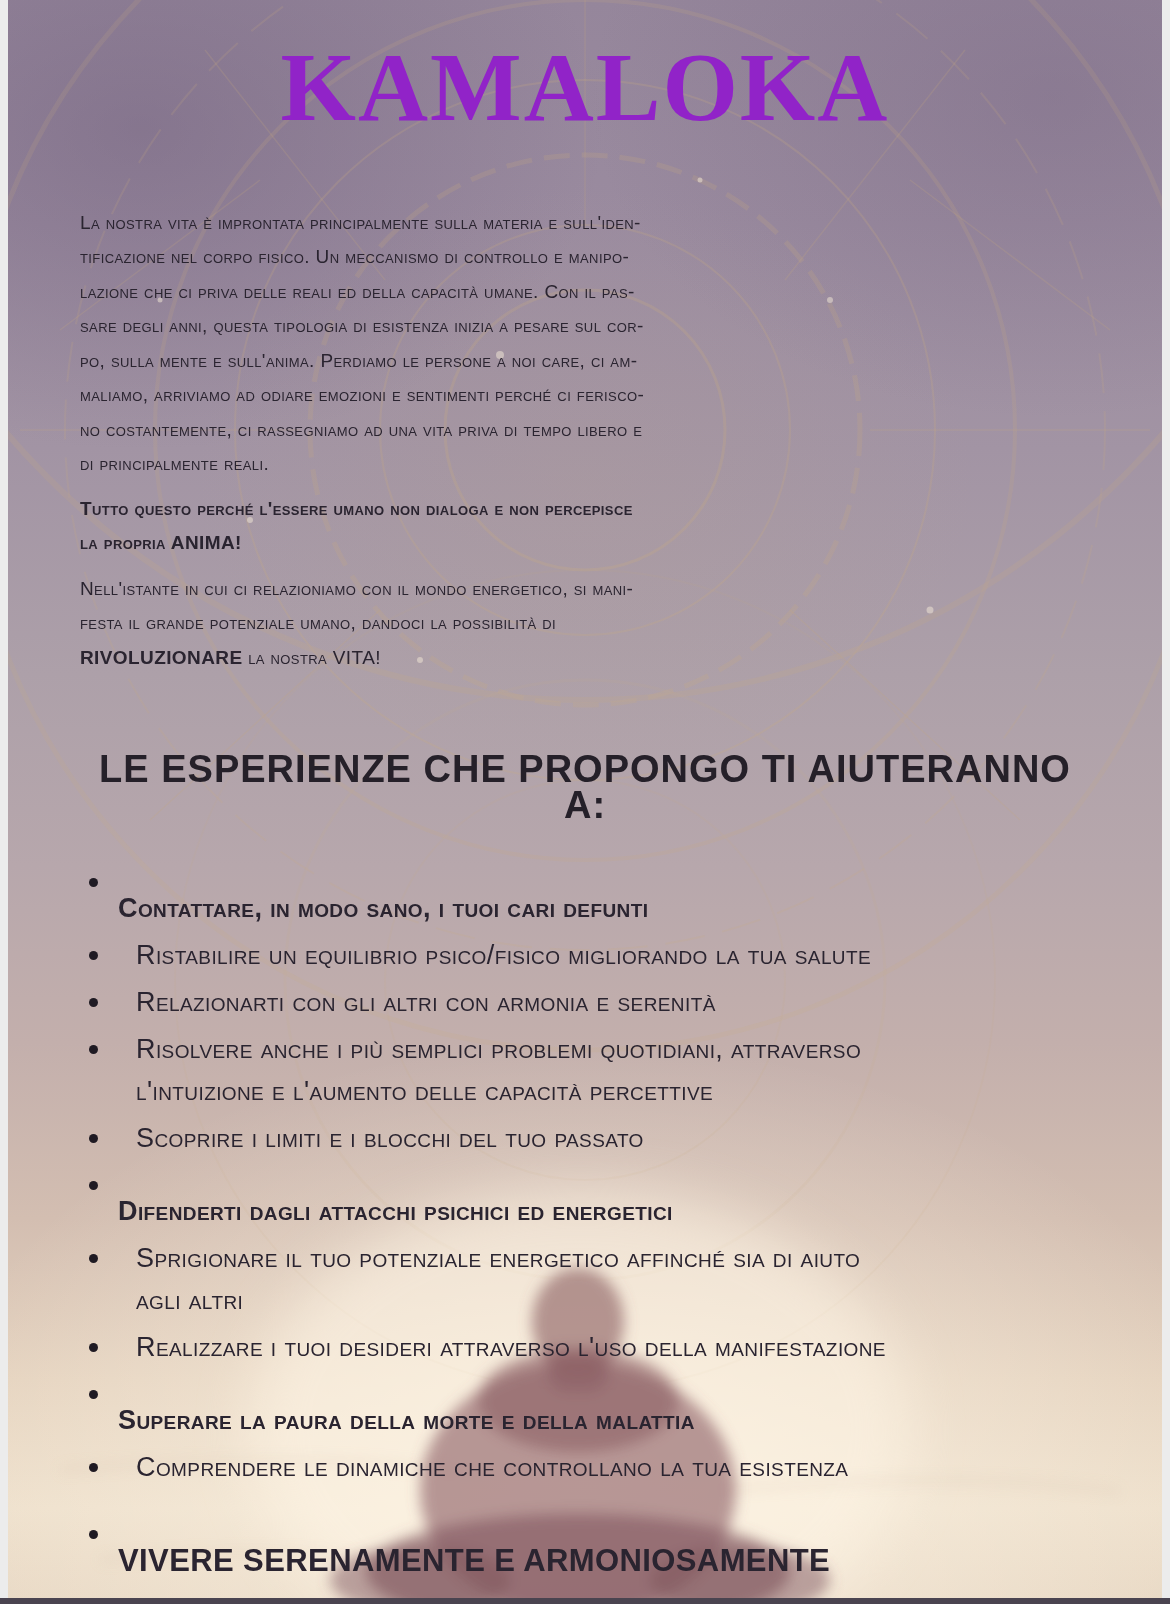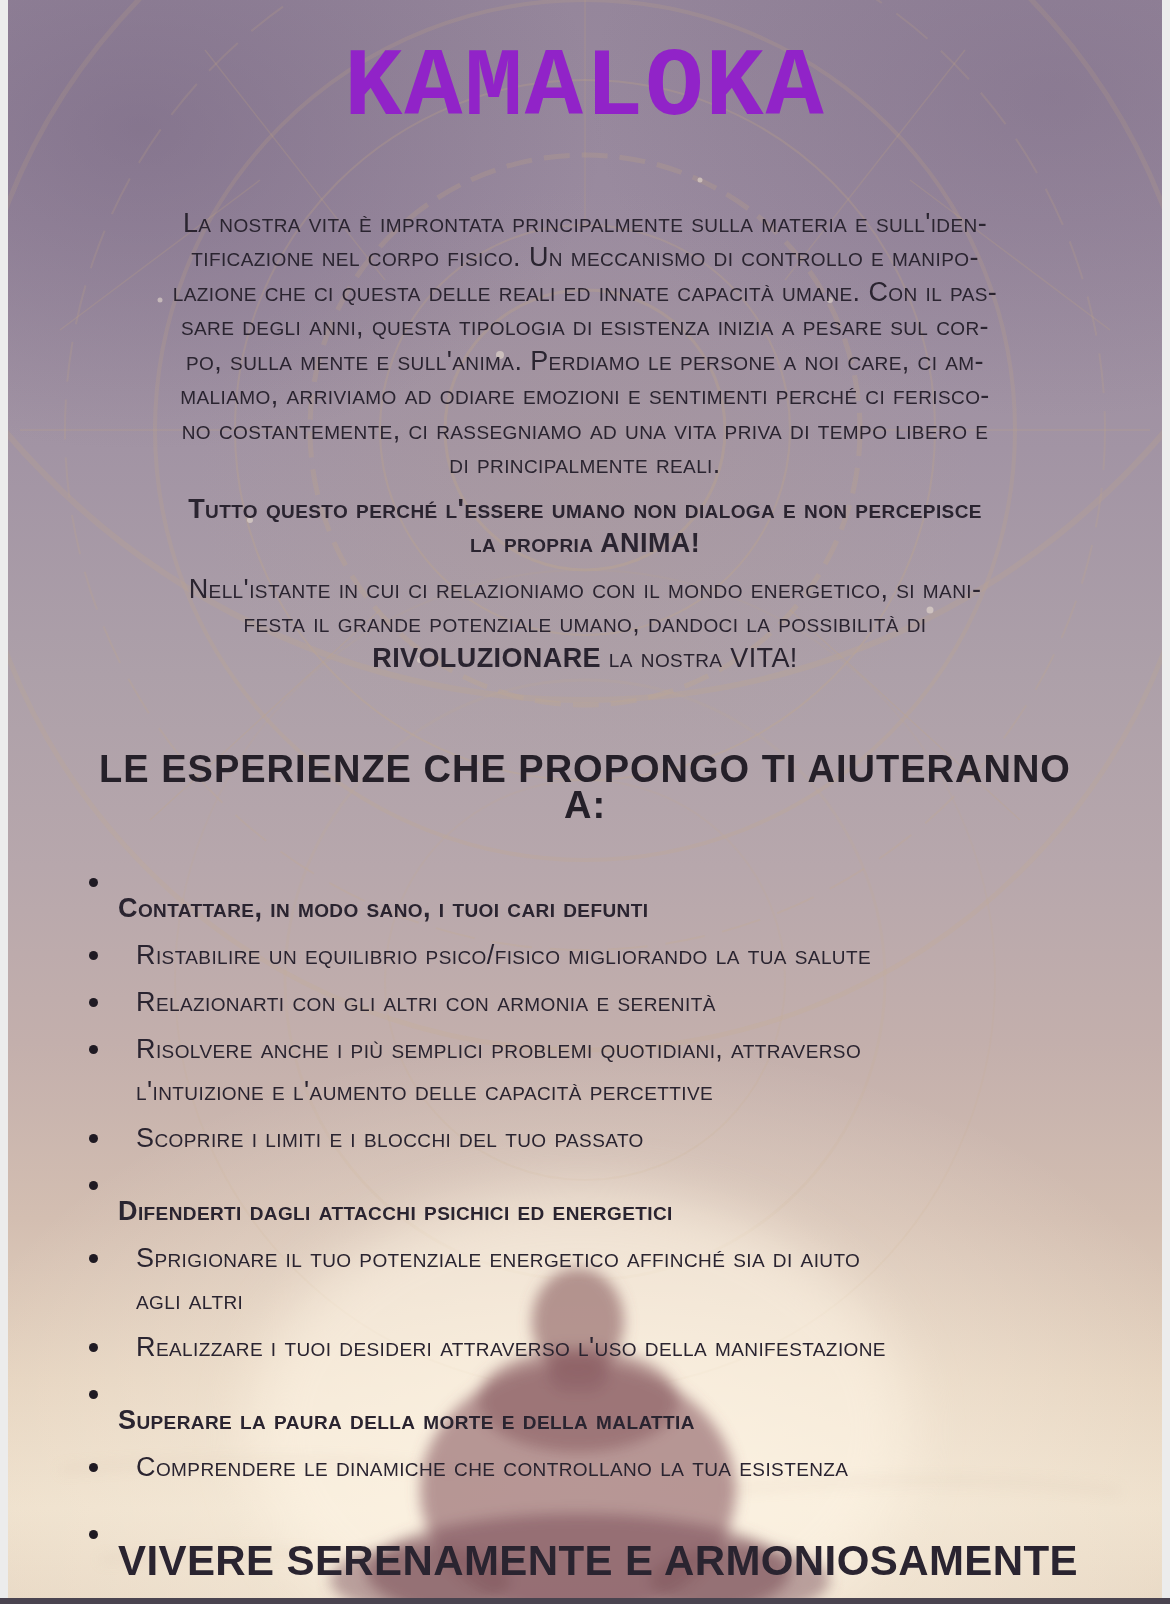--- a/index.html
+++ b/index.html
@@ -21,32 +21,31 @@
   .bg-svg{position:absolute;left:0;top:0;width:1170px;height:1604px;}
   .edge{position:absolute;top:0;bottom:0;width:8px;background:#ececec;z-index:5;}
   .edge.left{left:0;} .edge.right{right:0;}
   .bottom-strip{position:absolute;left:0;right:0;bottom:0;height:6px;background:#4a4450;z-index:5;}
 
   .content{position:relative;z-index:2;padding:0 80px;}
 
   .title{
     margin-top:36px;
     text-align:center;
-    font-family:Liberation Mono, monospace;
+    font-family:Liberation Serif, serif;
     font-weight:bold;
     font-size:97px;
     line-height:1.08;
     letter-spacing:2px;
     color:#9123c8;
   }
 
   .para{
-    text-align:center;
     color:#2a2430;
-    font-size:27px;
+    font-size:19px;
     line-height:34.5px;
     font-variant:small-caps;
     letter-spacing:0.4px;
   }
   .para-intro{margin-top:40px;}
   .para-bold{margin-top:10px;font-weight:700;}
   .para-energy{margin-top:11px;}
   .seg-b{font-weight:700;}
 
   .section-heading{
@@ -66,21 +65,21 @@
     font-size:27px;line-height:42px;
     font-variant:small-caps;
     letter-spacing:0.4px;
   }
   .bullet .dot{
     flex:0 0 auto;width:9px;height:9px;border-radius:50%;
     background:#1f1a23;margin:17px 0 0 9px;
   }
   .bullet .bullet-content{margin-left:38px;}
   .bullet.bold{font-weight:700;flex-direction:column;}
-  .bullet.large{font-size:42px;line-height:44px;margin-top:25px;}
+  .bullet.large{font-size:31px;line-height:44px;margin-top:25px;}
 
   .footer-brand{
     margin-top:36px;
     text-align:right;
     padding-right:215px;
     color:#2b2b2b;
     font-size:23px;
     letter-spacing:2px;
   }
 </style>
@@ -155,21 +154,21 @@
   <div class="edge right"></div>
   <div class="bottom-strip"></div>
 
   <div class="content">
     <h1 class="title">KAMALOKA</h1>
 
     <div id="paragraphs">
         <div class="para para-intro">
           <div class="line"><span>La nostra vita è improntata principalmente sulla materia e sull'iden-</span></div>
           <div class="line"><span>tificazione nel corpo fisico. Un meccanismo di controllo e manipo-</span></div>
-          <div class="line"><span>lazione che ci questa delle reali ed innate capacità umane. Con il pas-</span></div>
+          <div class="line"><span>lazione che ci priva delle reali ed della capacità umane. Con il pas-</span></div>
           <div class="line"><span>sare degli anni, questa tipologia di esistenza inizia a pesare sul cor-</span></div>
           <div class="line"><span>po, sulla mente e sull'anima. Perdiamo le persone a noi care, ci am-</span></div>
           <div class="line"><span>maliamo, arriviamo ad odiare emozioni e sentimenti perché ci ferisco-</span></div>
           <div class="line"><span>no costantemente, ci rassegniamo ad una vita priva di tempo libero e</span></div>
           <div class="line"><span>di principalmente reali.</span></div>
         </div>
         <div class="para para-bold">
           <div class="line"><span>Tutto questo perché l'essere umano non dialoga e non percepisce</span></div>
           <div class="line"><span>la propria ANIMA!</span></div>
         </div>

